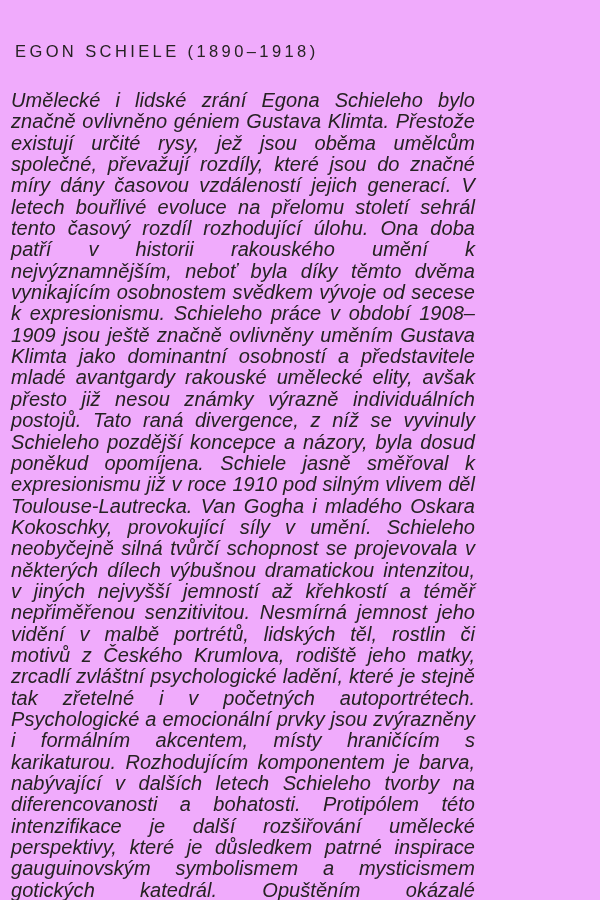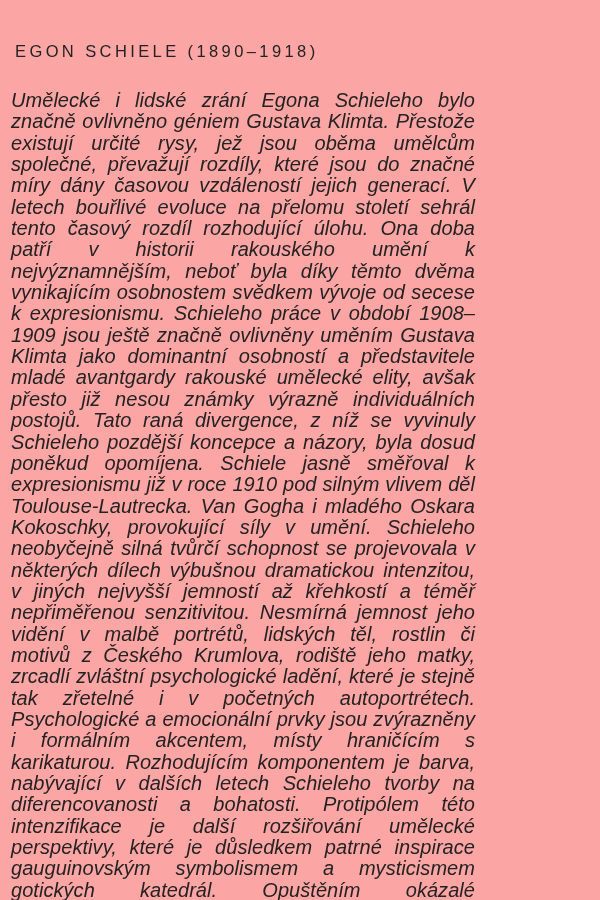--- a/index.html
+++ b/index.html
@@ -60,21 +60,21 @@
   .para::after {
     content: "";
     display: inline-block;
     width: 100%;
   }
   .para.nojust::after { content: none; }
 </style>
 </head>
 <body>
 
-<div class="page" style="background: #fca5a5;">
+<div class="page" style="background: #f0abfc;">
 
   <h1 class="doc-title" style="color: rgb(38, 34, 35);">EGON SCHIELE (1890–1918)</h1>
 
   <div class="body-block">
     <p class="para" style="color: rgb(38, 34, 35);">Umělecké i lidské zrání Egona Schieleho bylo značně ovlivněno géniem Gustava Klimta. Přestože existují určité rysy, jež jsou oběma umělcům společné, převažují rozdíly, které jsou do značné míry dány časovou vzdáleností jejich generací. V letech bouřlivé evoluce na přelomu století sehrál tento časový rozdíl rozhodující úlohu. Ona doba patří v historii rakouského umění k nejvýznamnějším, neboť byla díky těmto dvěma vynikajícím osobnostem svědkem vývoje od secese k expresionismu. Schieleho práce v období 1908–1909 jsou ještě značně ovlivněny uměním Gustava Klimta jako dominantní osobností a představitele mladé avantgardy rakouské umělecké elity, avšak přesto již nesou známky výrazně individuálních postojů. Tato raná divergence, z níž se vyvinuly Schieleho pozdější koncepce a názory, byla dosud poněkud opomíjena. Schiele jasně směřoval k expresionismu již v roce 1910 pod silným vlivem děl Toulouse-Lautrecka. Van Gogha i mladého Oskara Kokoschky, provokující síly v umění. Schieleho neobyčejně silná tvůrčí schopnost se projevovala v některých dílech výbušnou dramatickou intenzitou, v jiných nejvyšší jemností až křehkostí a téměř nepřiměřenou senzitivitou. Nesmírná jemnost jeho vidění v malbě portrétů, lidských těl, rostlin či motivů z Českého Krumlova, rodiště jeho matky, zrcadlí zvláštní psychologické ladění, které je stejně tak zřetelné i v početných autoportrétech. Psychologické a emocionální prvky jsou zvýrazněny i formálním akcentem, místy hraničícím s karikaturou. Rozhodujícím komponentem je barva, nabývající v dalších letech Schieleho tvorby na diferencovanosti a bohatosti. Protipólem této intenzifikace je další rozšiřování umělecké perspektivy, které je důsledkem patrné inspirace gauguinovským symbolismem a mysticismem gotických katedrál. Opuštěním okázalé ornamentální krásy a jednoduché linie secese vytvořil Schiele nový výraz, nový „slovník“ pro definici forem, které jsou stále více osvobozovány od zjednodušené představy smělého dobývání prostoru.</p>
     <p class="para nojust" style="color: rgb(38, 34, 35);">Schiele dosahuje vysokého stupně přesnosti a objektivity, jeho figurace, nepostrádající vnitřní ušlechtilost a přesvědčivost, se stávají základem nového stylu monumentálního umění blízkého Hodlerovi.</p>
   </div>
 
 </div>
 

